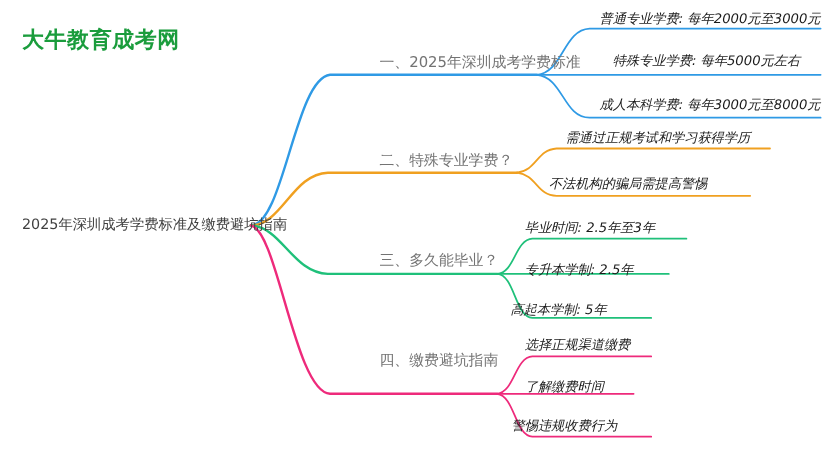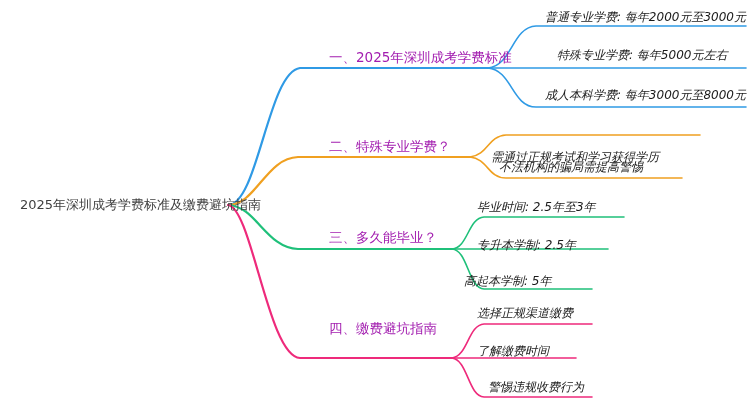--- a/index.html
+++ b/index.html
@@ -74,46 +74,47 @@
   }
   .root-node {
     font-size: 13px;
     font-weight: normal;
     left: 20px;
     top: 198px;
     color: #404040;
   }
   .branch-node {
     font-size: 13.5px;
-    color: #a21caf;
+    color: #737373;
+    margin-left: 16px;
   }
   .leaf-node {
     font-size: 12px;
     color: #1a1a1a;
     font-style: italic;
   }
 
   
   #branch-1 { left: 329px; top: 51px; }
   #branch-2 { left: 329px; top: 140px; }
   #branch-3 { left: 329px; top: 231px; }
   #branch-4 { left: 329px; top: 322px; }
 
   
   #leaf-1-1 { left: 545px; top: 11px; }
   #leaf-1-2 { left: 545px; top: 49px; margin-left: 12px; }
   #leaf-1-3 { left: 545px; top: 89px; }
-  #leaf-2-1 { left: 491px; top: 119px; margin-top: 32px; }
+  #leaf-2-1 { left: 514px; top: 119px; }
   #leaf-2-2 { left: 499px; top: 161px; }
   #leaf-3-1 { left: 477px; top: 201px; }
   #leaf-3-2 { left: 477px; top: 239px; }
   #leaf-3-3 { left: 464px; top: 275px; }
   #leaf-4-1 { left: 477px; top: 307px; }
   #leaf-4-2 { left: 477px; top: 345px; }
-  #leaf-4-3 { left: 488px; top: 381px; }
+  #leaf-4-3 { left: 465px; top: 381px; }
 </style>
 </head>
 <body>
 
 <svg id="canvas" viewBox="0 0 750 410" xmlns="http://www.w3.org/2000/svg">
 
   <path d="M228,205 C258,205 268,72 300,68 L488,68" fill="none" stroke="#2f9ae5" stroke-width="2.2" stroke-linecap="round"></path>
 
   <path d="M488,68 C512,66 512,27 536,26 L746,26" fill="none" stroke="#2f9ae5" stroke-width="1.6" stroke-linecap="round"></path>
   <path d="M488,68 L536,68 L746,68" fill="none" stroke="#2f9ae5" stroke-width="1.6" stroke-linecap="round"></path>
@@ -129,20 +130,21 @@
   <path d="M452,249 C468,250 468,288 484,289 L592,289" fill="none" stroke="#1fc07a" stroke-width="1.6" stroke-linecap="round"></path>
 
   <path d="M228,205 C252,208 268,356 300,358 L452,358" fill="none" stroke="#ee2a7b" stroke-width="2.2" stroke-linecap="round"></path>
   <path d="M452,358 C468,356 468,325 484,324 L592,324" fill="none" stroke="#ee2a7b" stroke-width="1.6" stroke-linecap="round"></path>
   <path d="M452,358 L484,358 L576,358" fill="none" stroke="#ee2a7b" stroke-width="1.6" stroke-linecap="round"></path>
   <path d="M452,358 C468,360 468,396 484,397 L592,397" fill="none" stroke="#ee2a7b" stroke-width="1.6" stroke-linecap="round"></path>
 </svg>
 
 <div id="logo">
   <div id="logo-text">
+    <div id="logo-name">大牛教育成考网</div>
   </div>
 </div>
 
 <div class="node root-node">2025年深圳成考学费标准及缴费避坑指南</div>
 
 <div class="node branch-node" id="branch-1">一、2025年深圳成考学费标准</div>
 <div class="node branch-node" id="branch-2">二、特殊专业学费？</div>
 <div class="node branch-node" id="branch-3">三、多久能毕业？</div>
 <div class="node branch-node" id="branch-4">四、缴费避坑指南</div>
 

